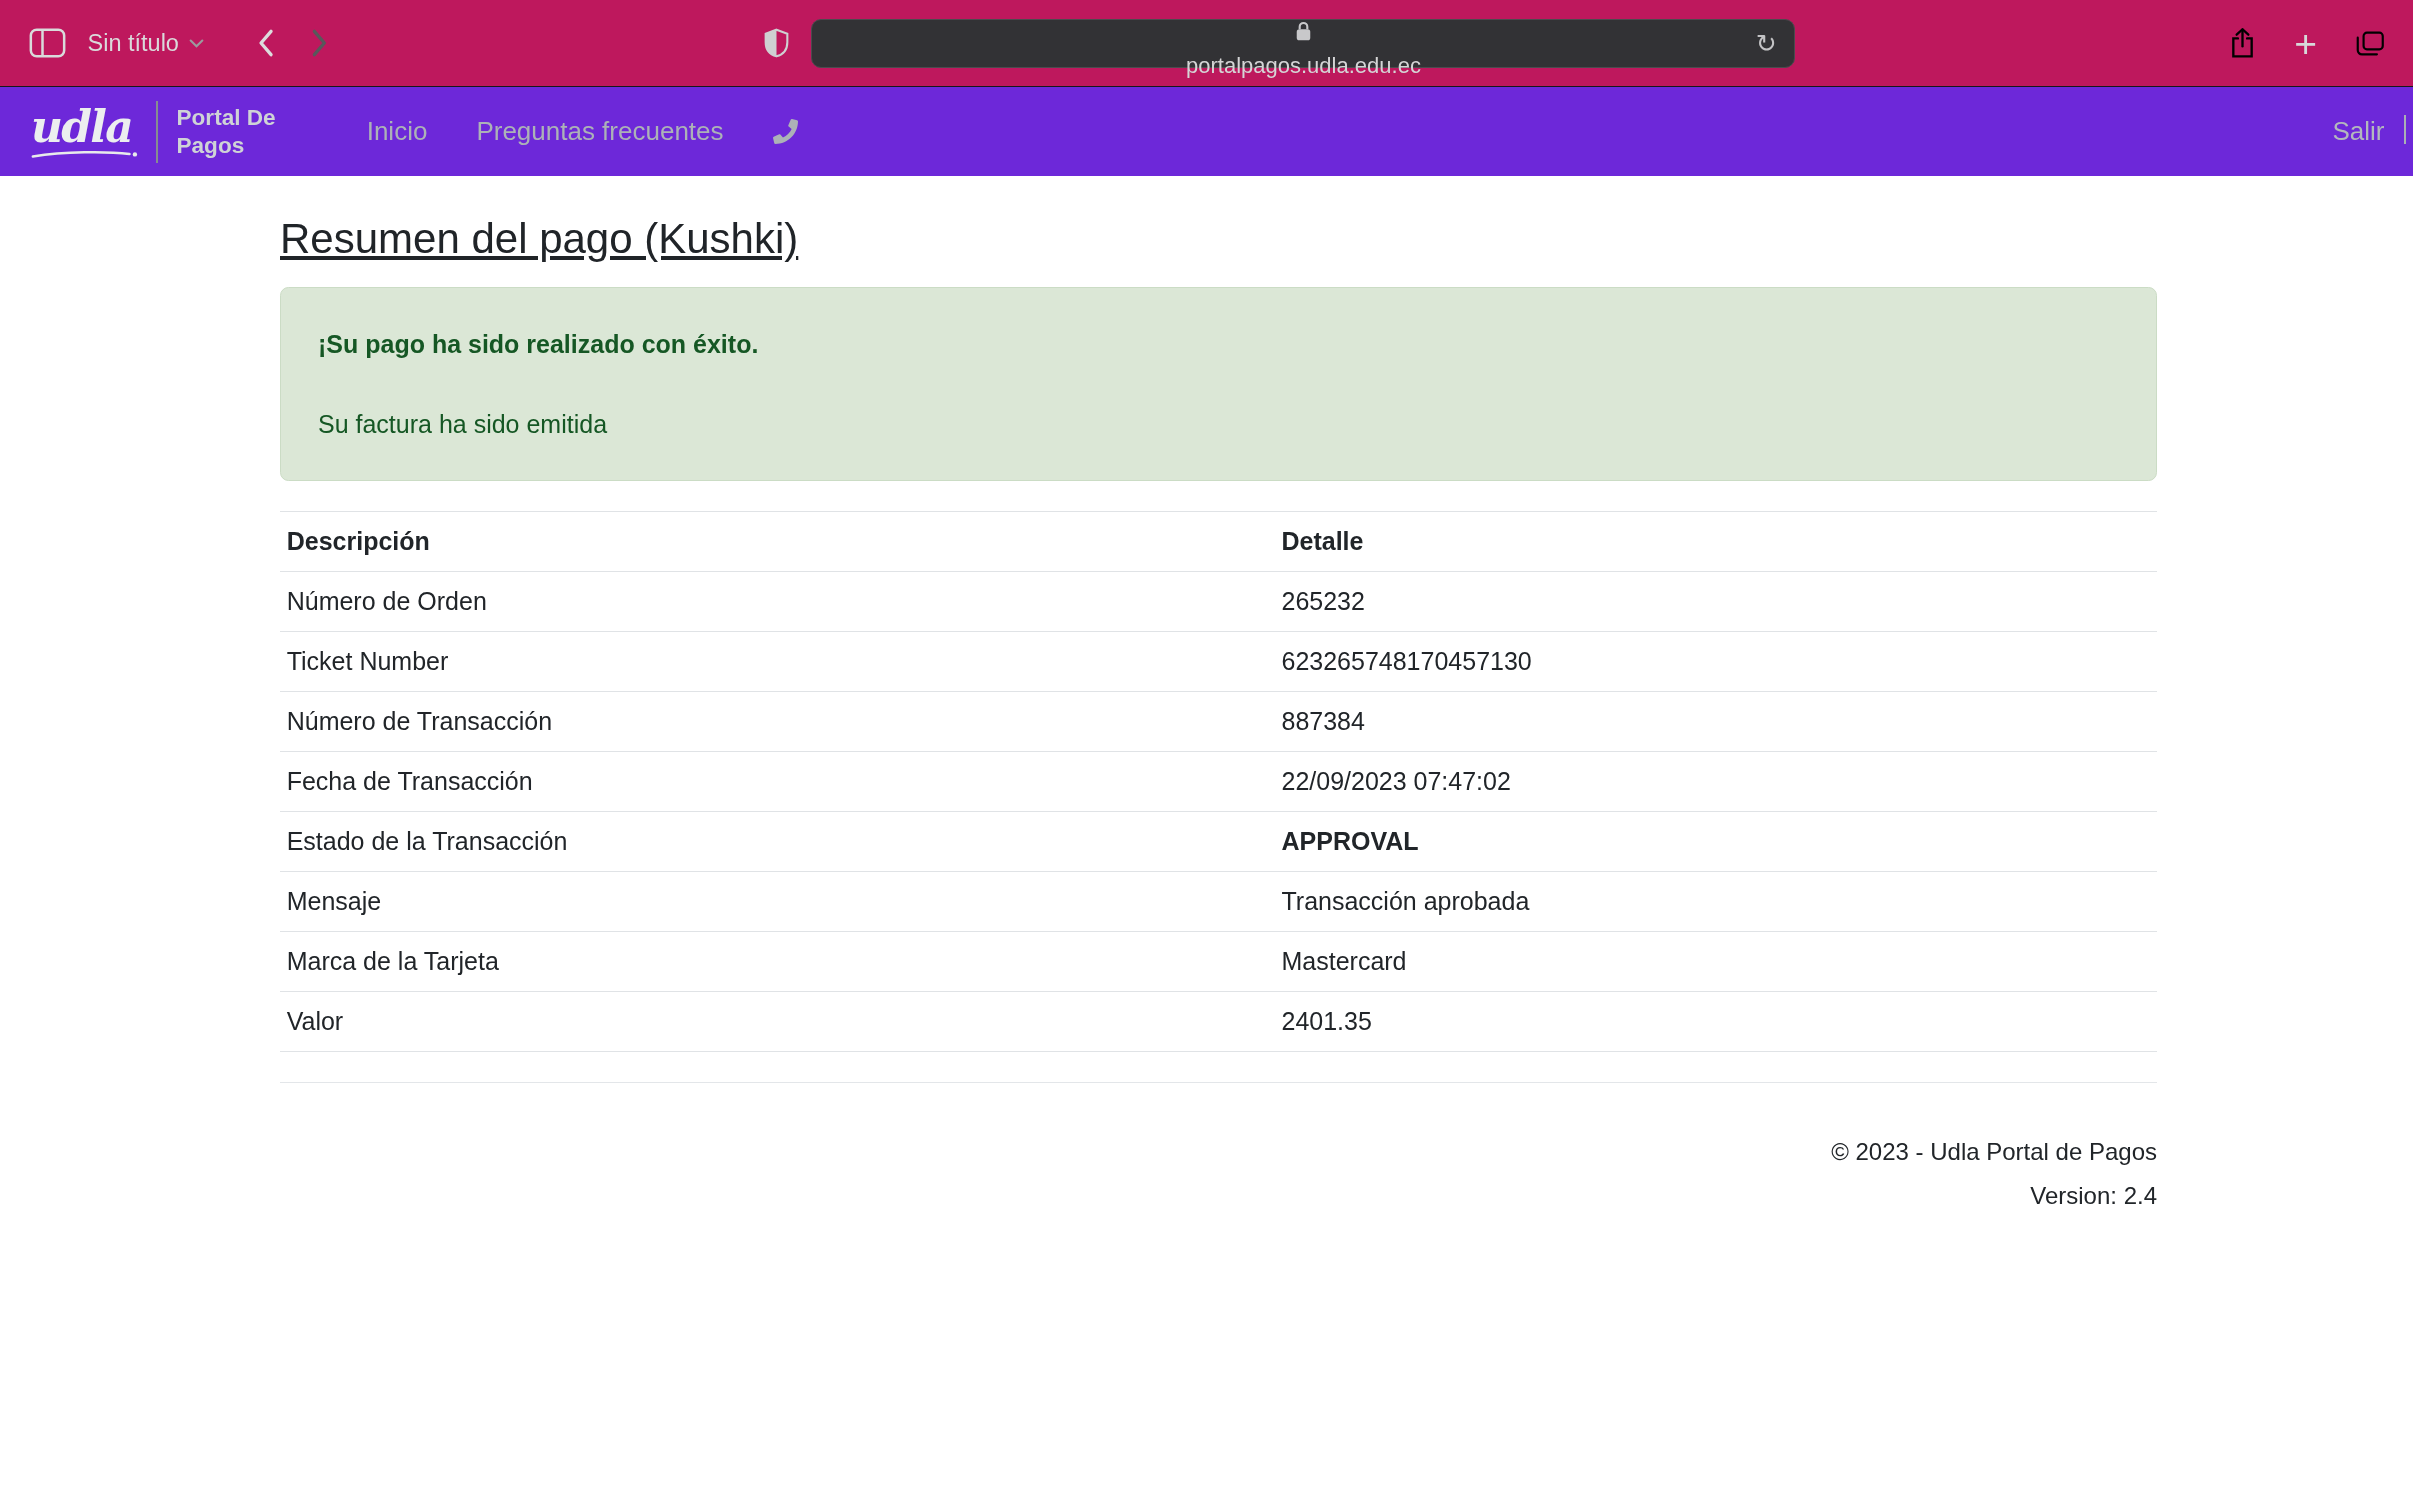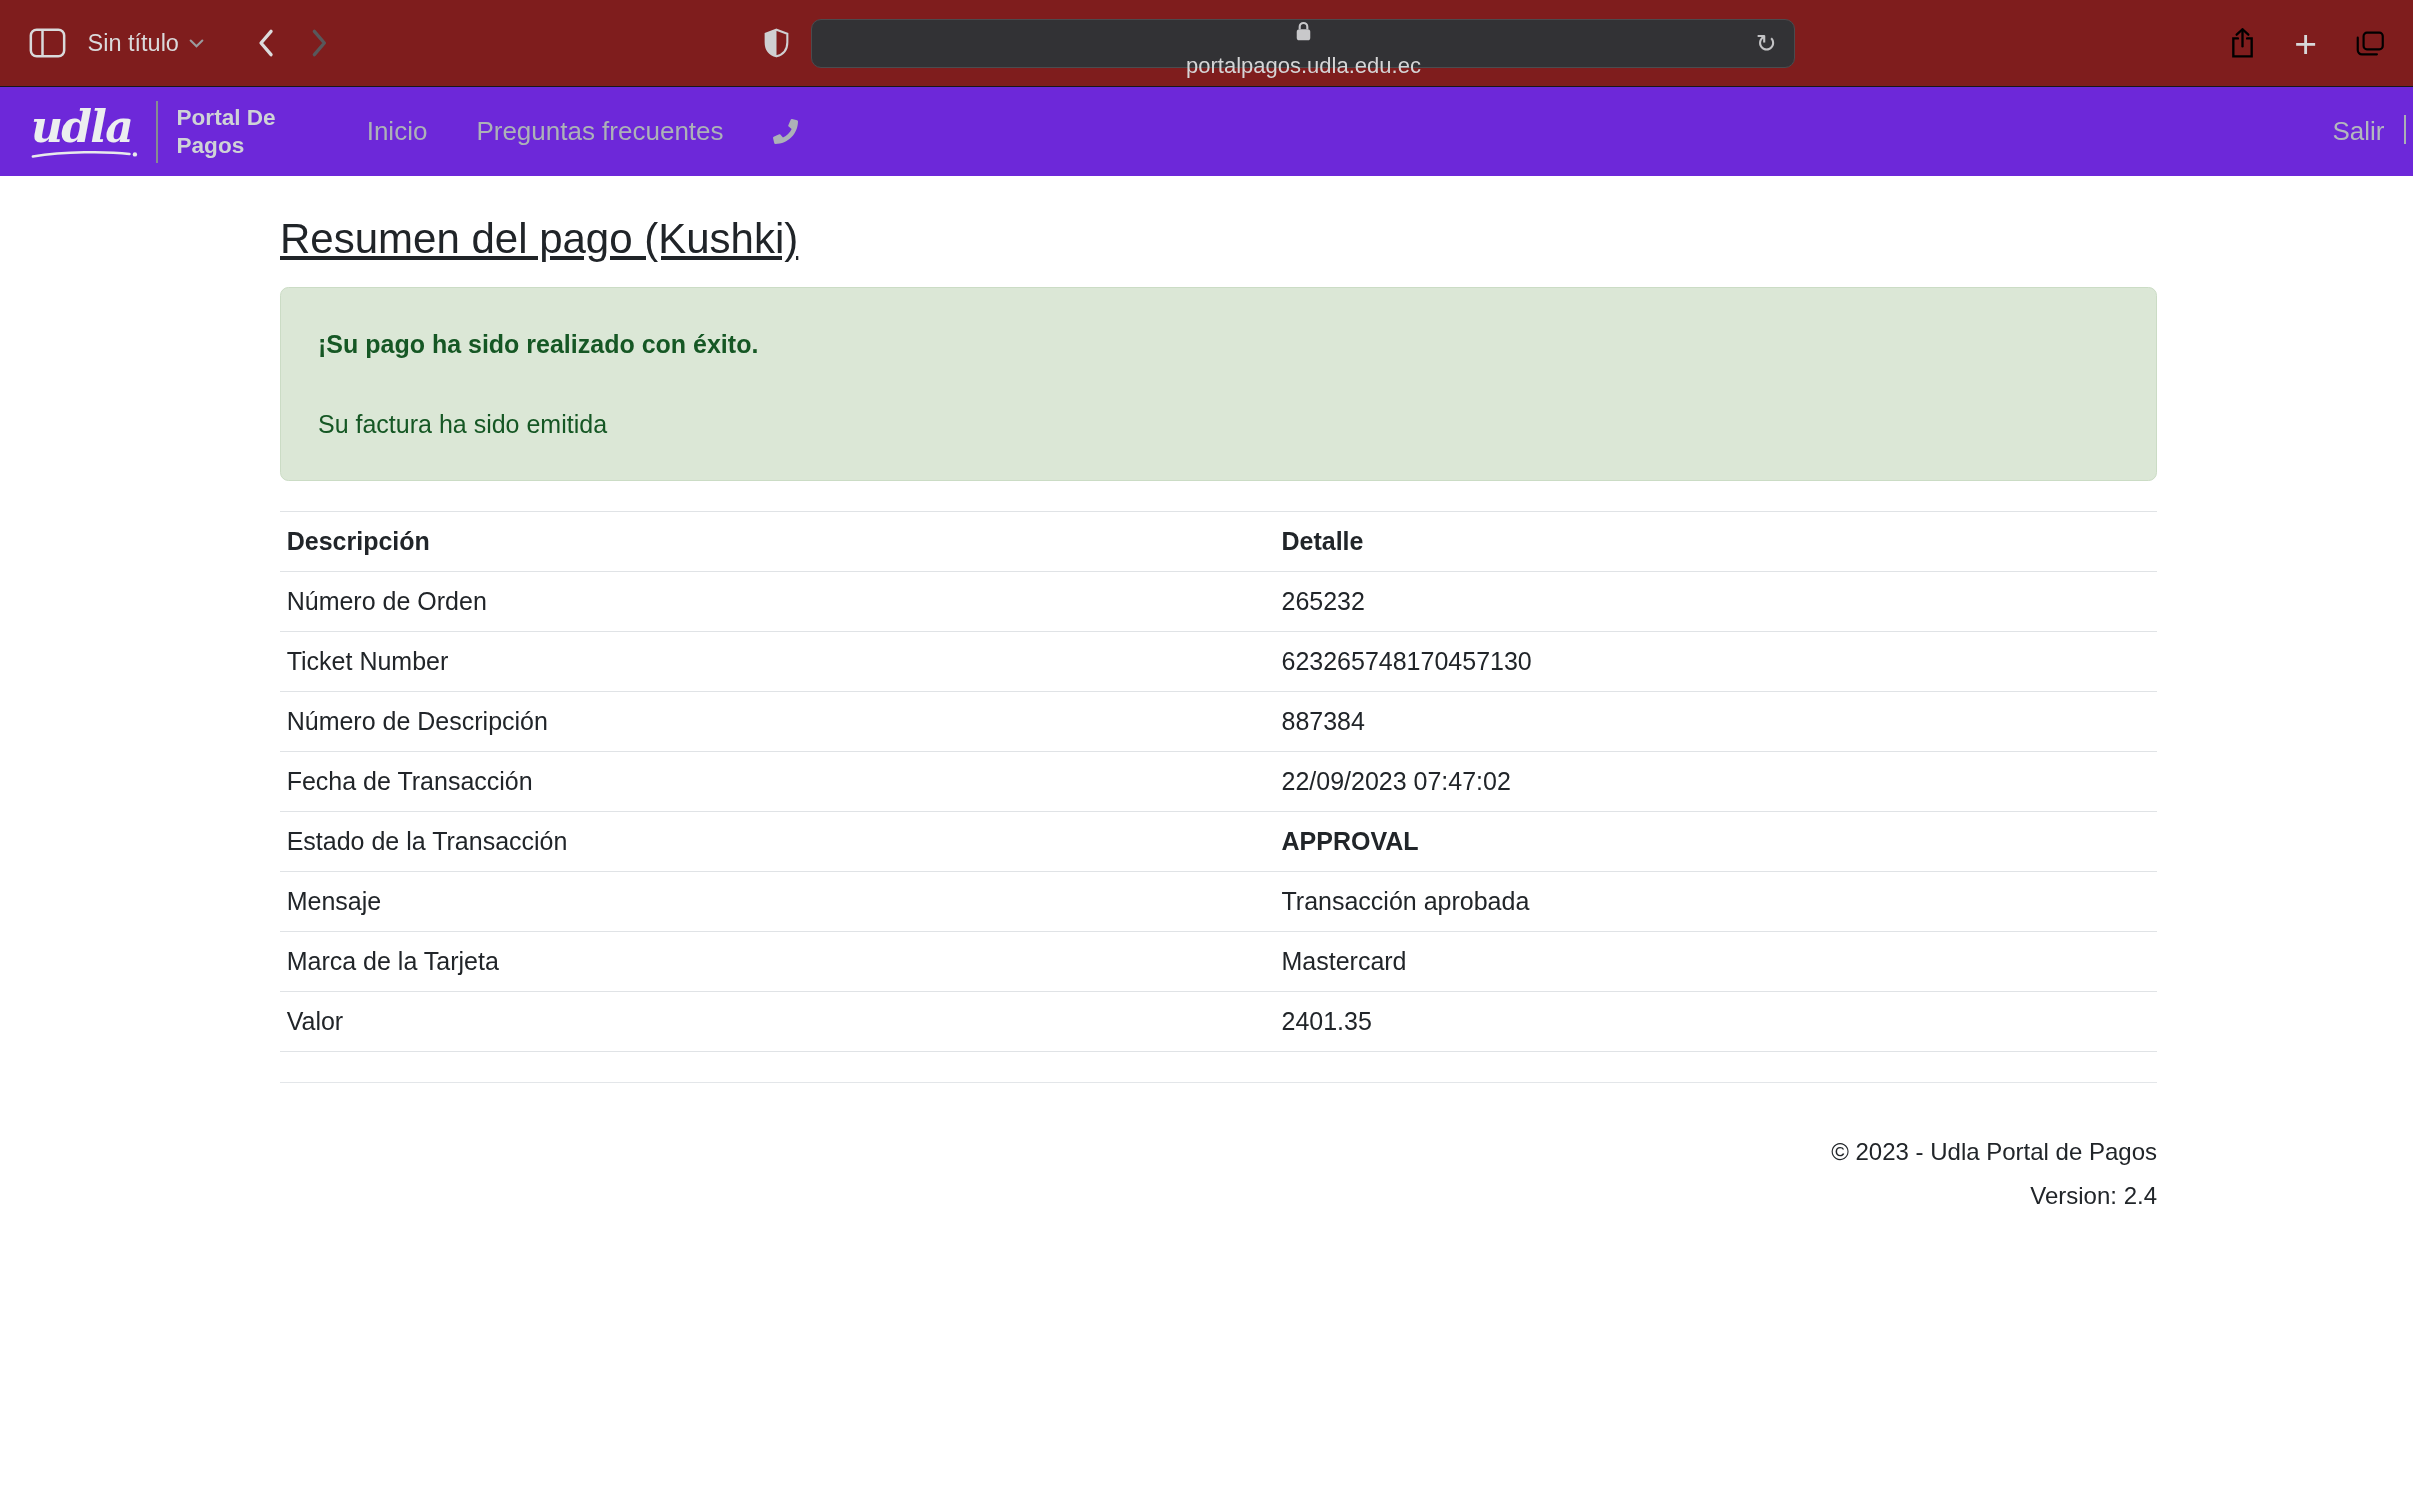--- a/index.html
+++ b/index.html
@@ -6,21 +6,21 @@
   html,body { margin:0; padding:0; }
   body {
     width:2413px; height:1508px; overflow:hidden;
     background:#ffffff;
     font-family:"Liberation Sans","DejaVu Sans",sans-serif;
     -webkit-font-smoothing:antialiased;
   }
 
   
   .chrome {
-    height:87px; background:#7f1d1d; border-bottom:1.7px solid #17181a;
+    height:87px; background:#be185d; border-bottom:1.7px solid #17181a;
     display:flex; align-items:center; padding:0 28.5px;
   }
   .chrome-left { display:flex; align-items:center; }
   .icon-btn { display:flex; align-items:center; justify-content:center; background:none; border:none; padding:0; cursor:default; }
   .tab-group { display:flex; align-items:center; margin-left:22px; gap:10px; }
   .tab-group-label { font-size:23.5px; color:#dadadb; }
   .nav-arrow-back { margin-left:52px; color:#dcdcdd; }
   .nav-arrow-fwd { margin-left:37px; color:#58585b; }
   .chrome-center { flex:1; display:flex; align-items:center; justify-content:center; gap:22px; }
   .shield { color:#cfd0d2; }
@@ -220,21 +220,21 @@
     <tbody>
         <tr>
       <td>Número de Orden</td>
       <td>265232</td>
     </tr>
         <tr>
       <td>Ticket Number</td>
       <td>623265748170457130</td>
     </tr>
         <tr>
-      <td>Número de Descripción</td>
+      <td>Número de Transacción</td>
       <td>887384</td>
     </tr>
         <tr>
       <td>Fecha de Transacción</td>
       <td>22/09/2023 07:47:02</td>
     </tr>
         <tr>
       <td>Estado de la Transacción</td>
       <td style="font-weight: bold;">APPROVAL</td>
     </tr>

